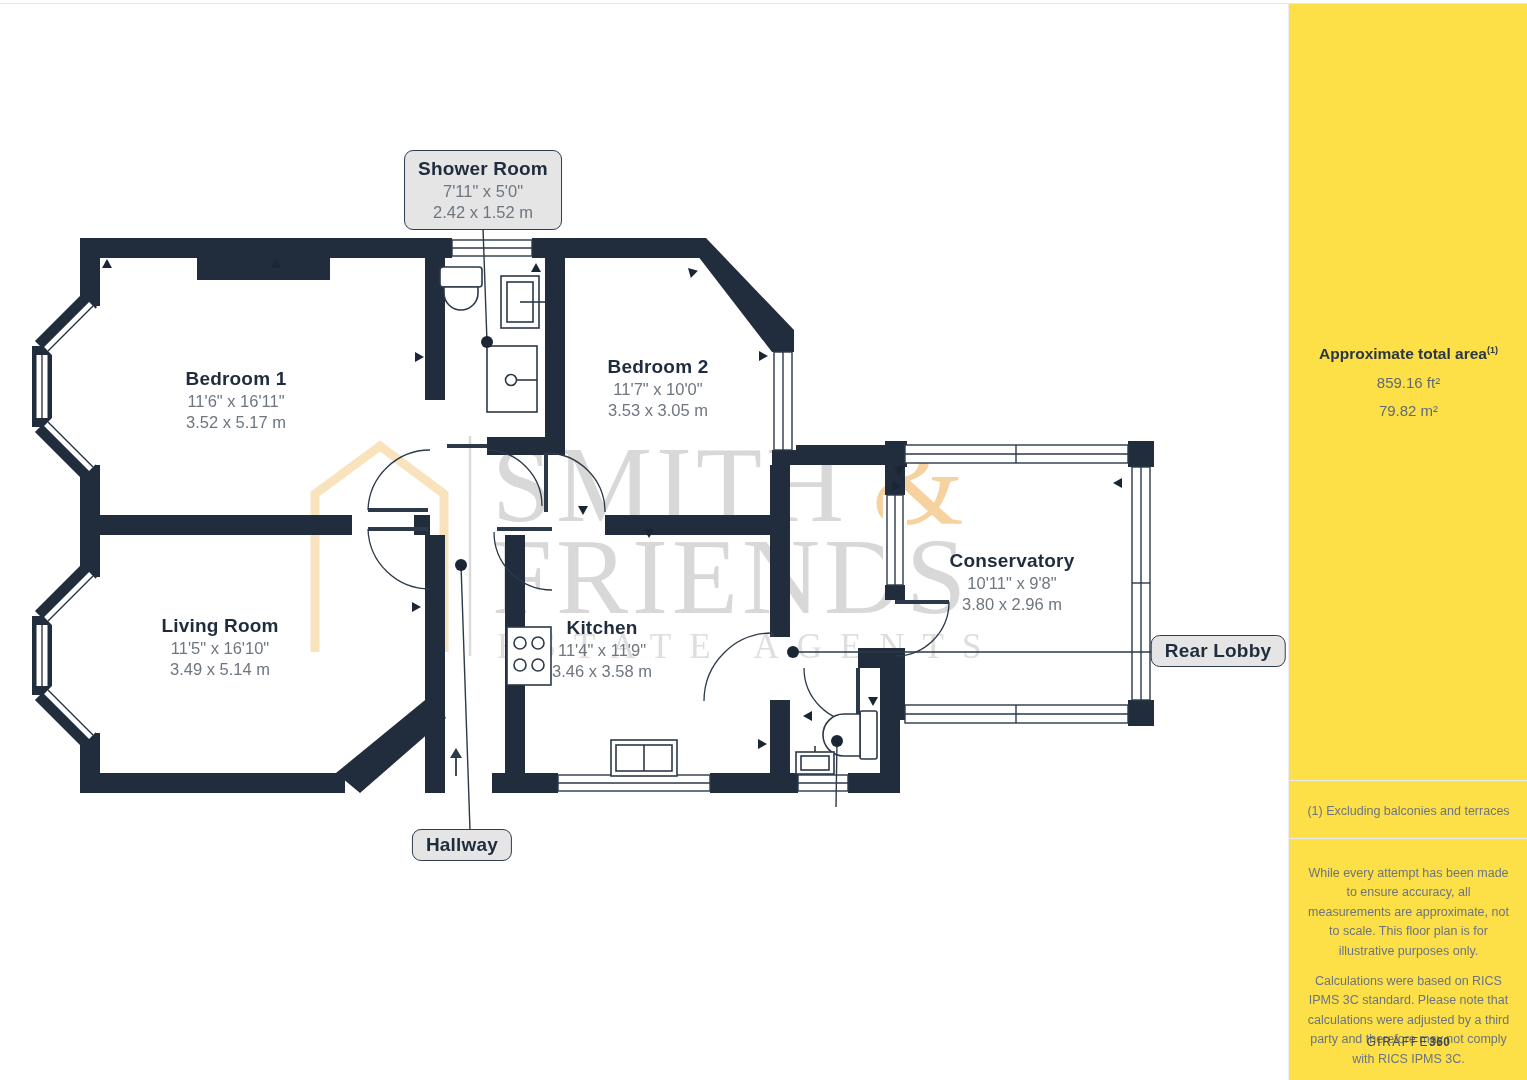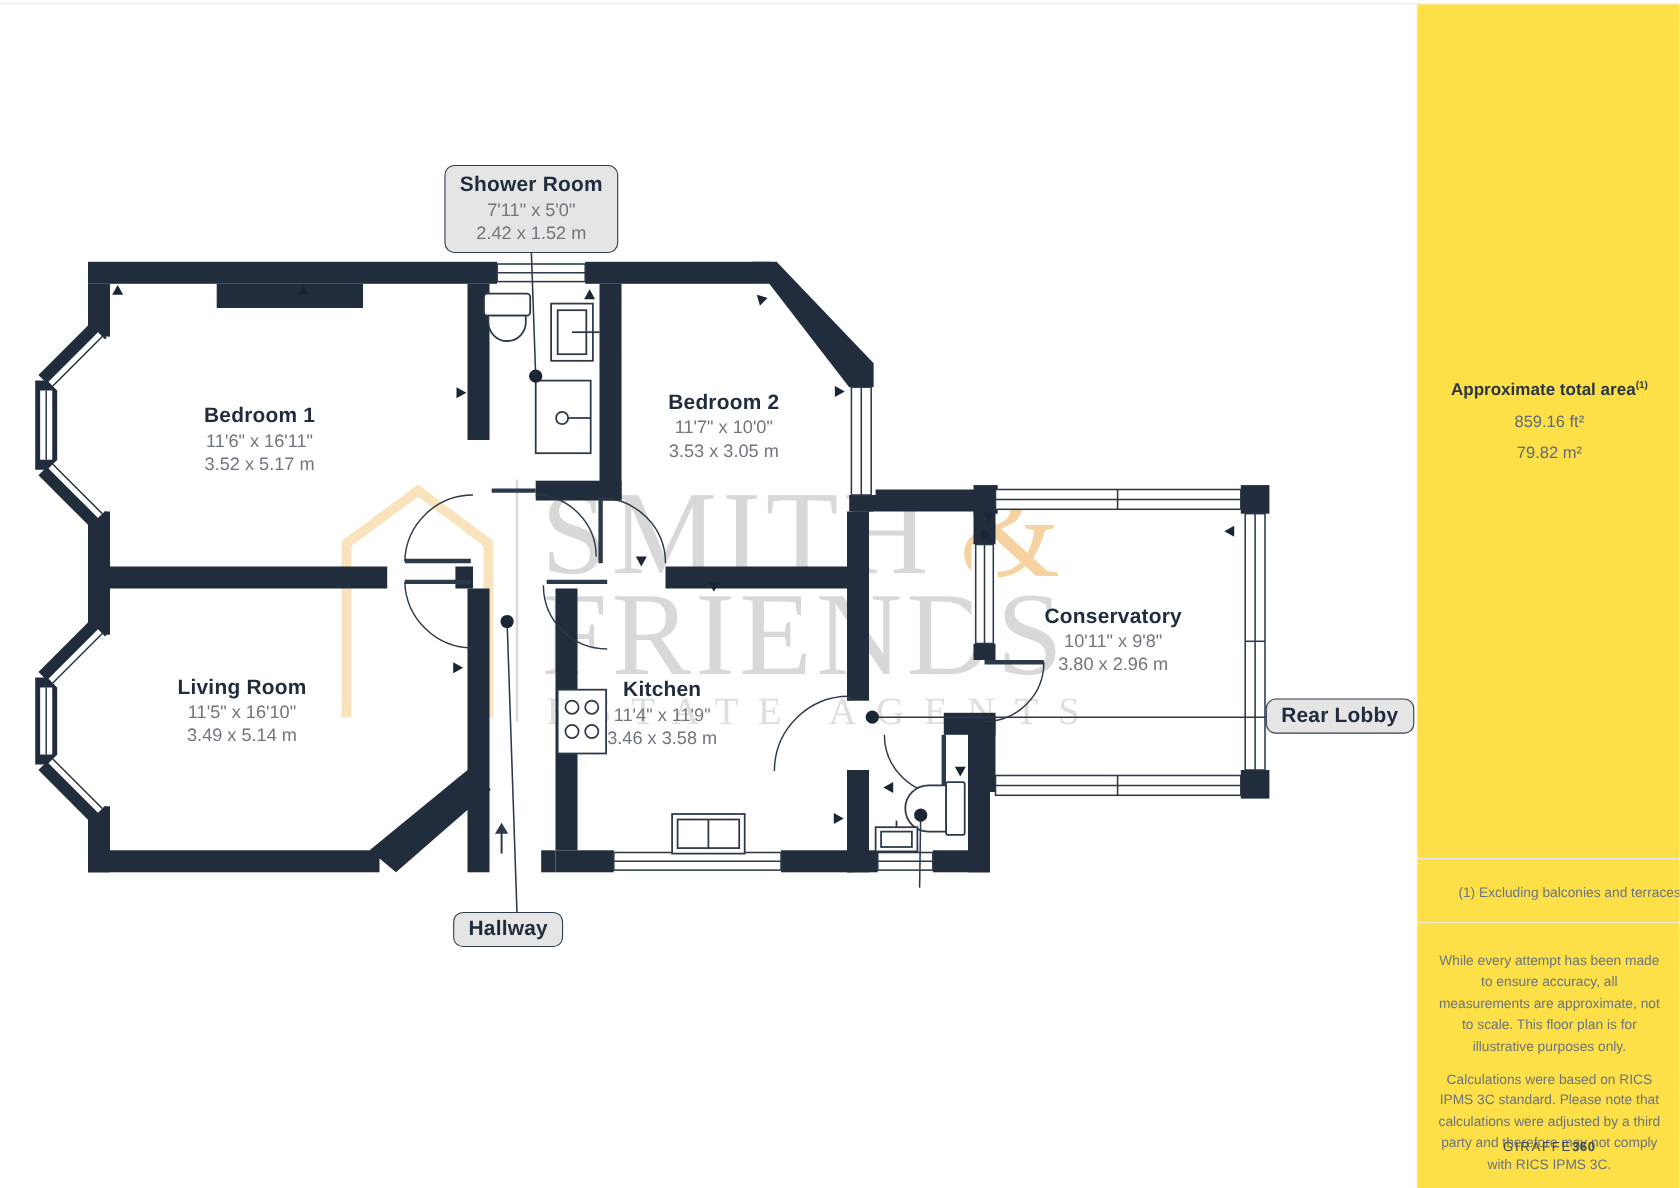--- a/index.html
+++ b/index.html
@@ -325,21 +325,21 @@
   <div class="sidebar">
     <div class="area-block">
       <div class="area-title">
         <span>Approximate total area</span><sup>(1)</sup>
       </div>
       <div class="area-val">859.16 ft²</div>
       <div class="area-val">79.82 m²</div>
     </div>
 
     <div class="sb-divider" style="top:776px;"></div>
-    <div class="sb-note" style="top:800px;text-align:right;">(1) Excluding balconies and terraces</div>
+    <div class="sb-note" style="top:800px;">(1) Excluding balconies and terraces</div>
     <div class="sb-divider" style="top:834px;"></div>
 
     <div class="sb-par" style="top:860px;">While every attempt has been made to ensure accuracy, all measurements are approximate, not to scale. This floor plan is for illustrative purposes only.</div>
     <div class="sb-par" style="top:968px;">Calculations were based on RICS IPMS 3C standard. Please note that calculations were adjusted by a third party and therefore may not comply with RICS IPMS 3C.</div>
 
     <div class="brand">
       <span>GIRAFFE</span><b>360</b>
     </div>
   </div>
 </div>

